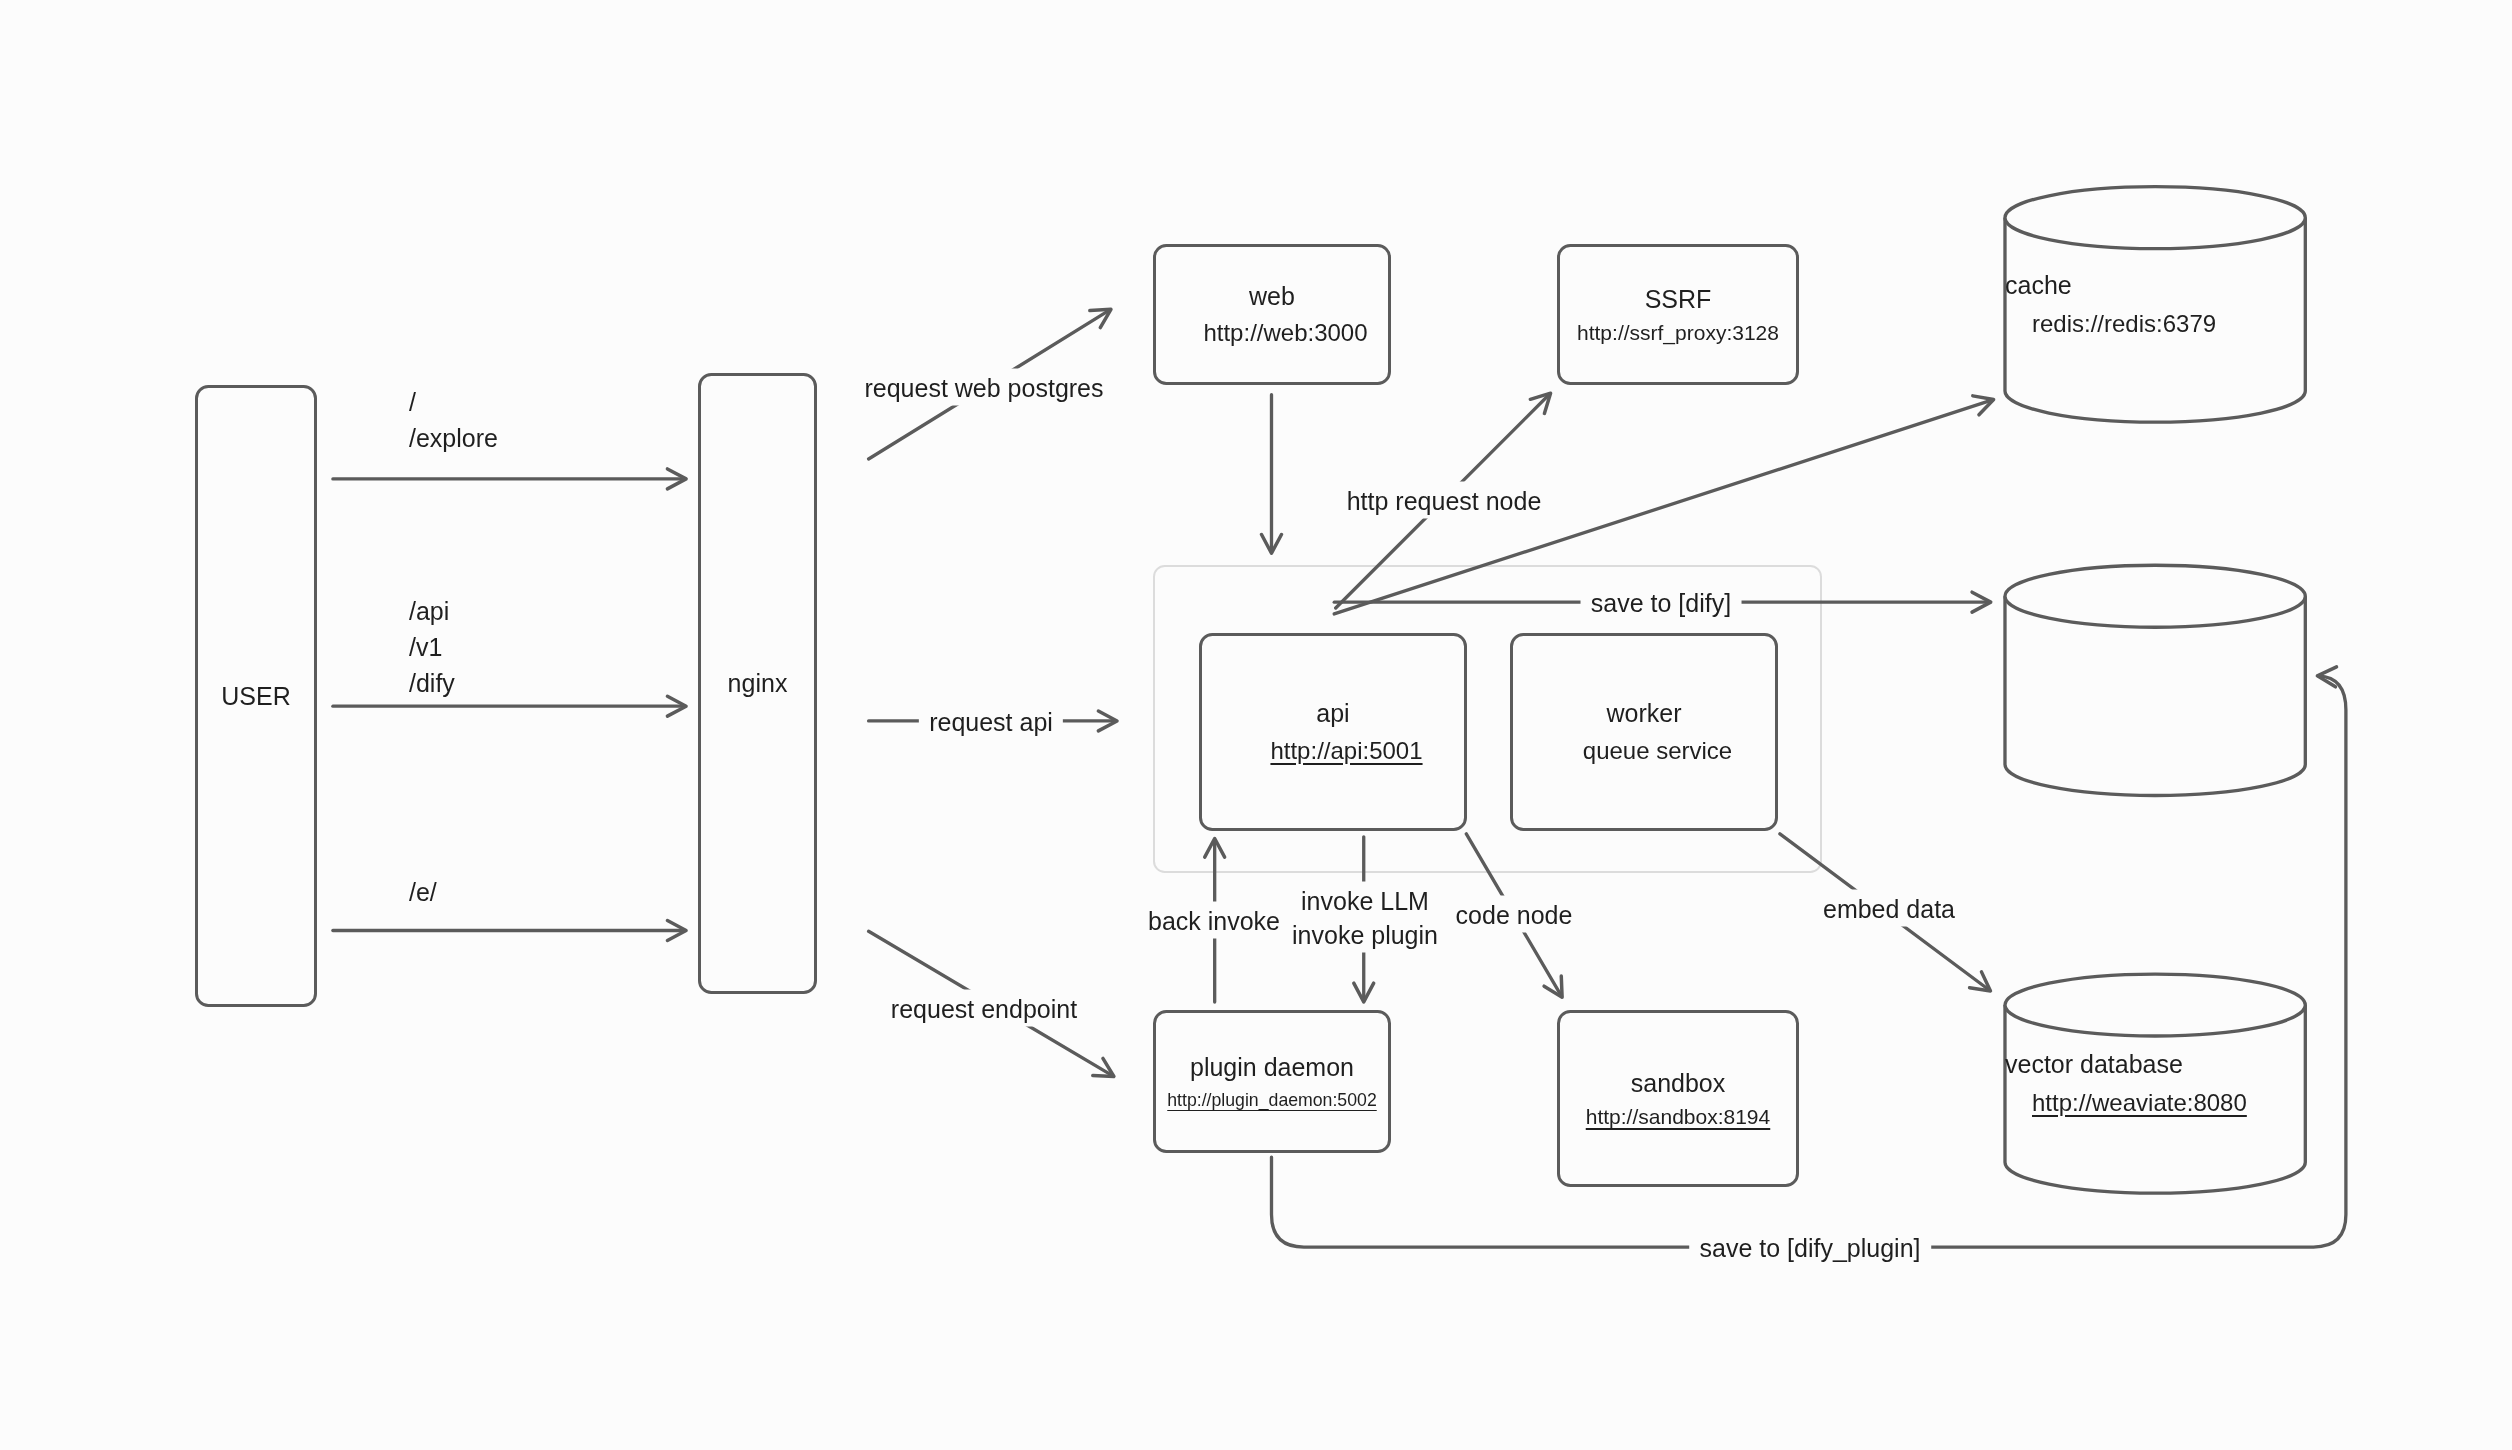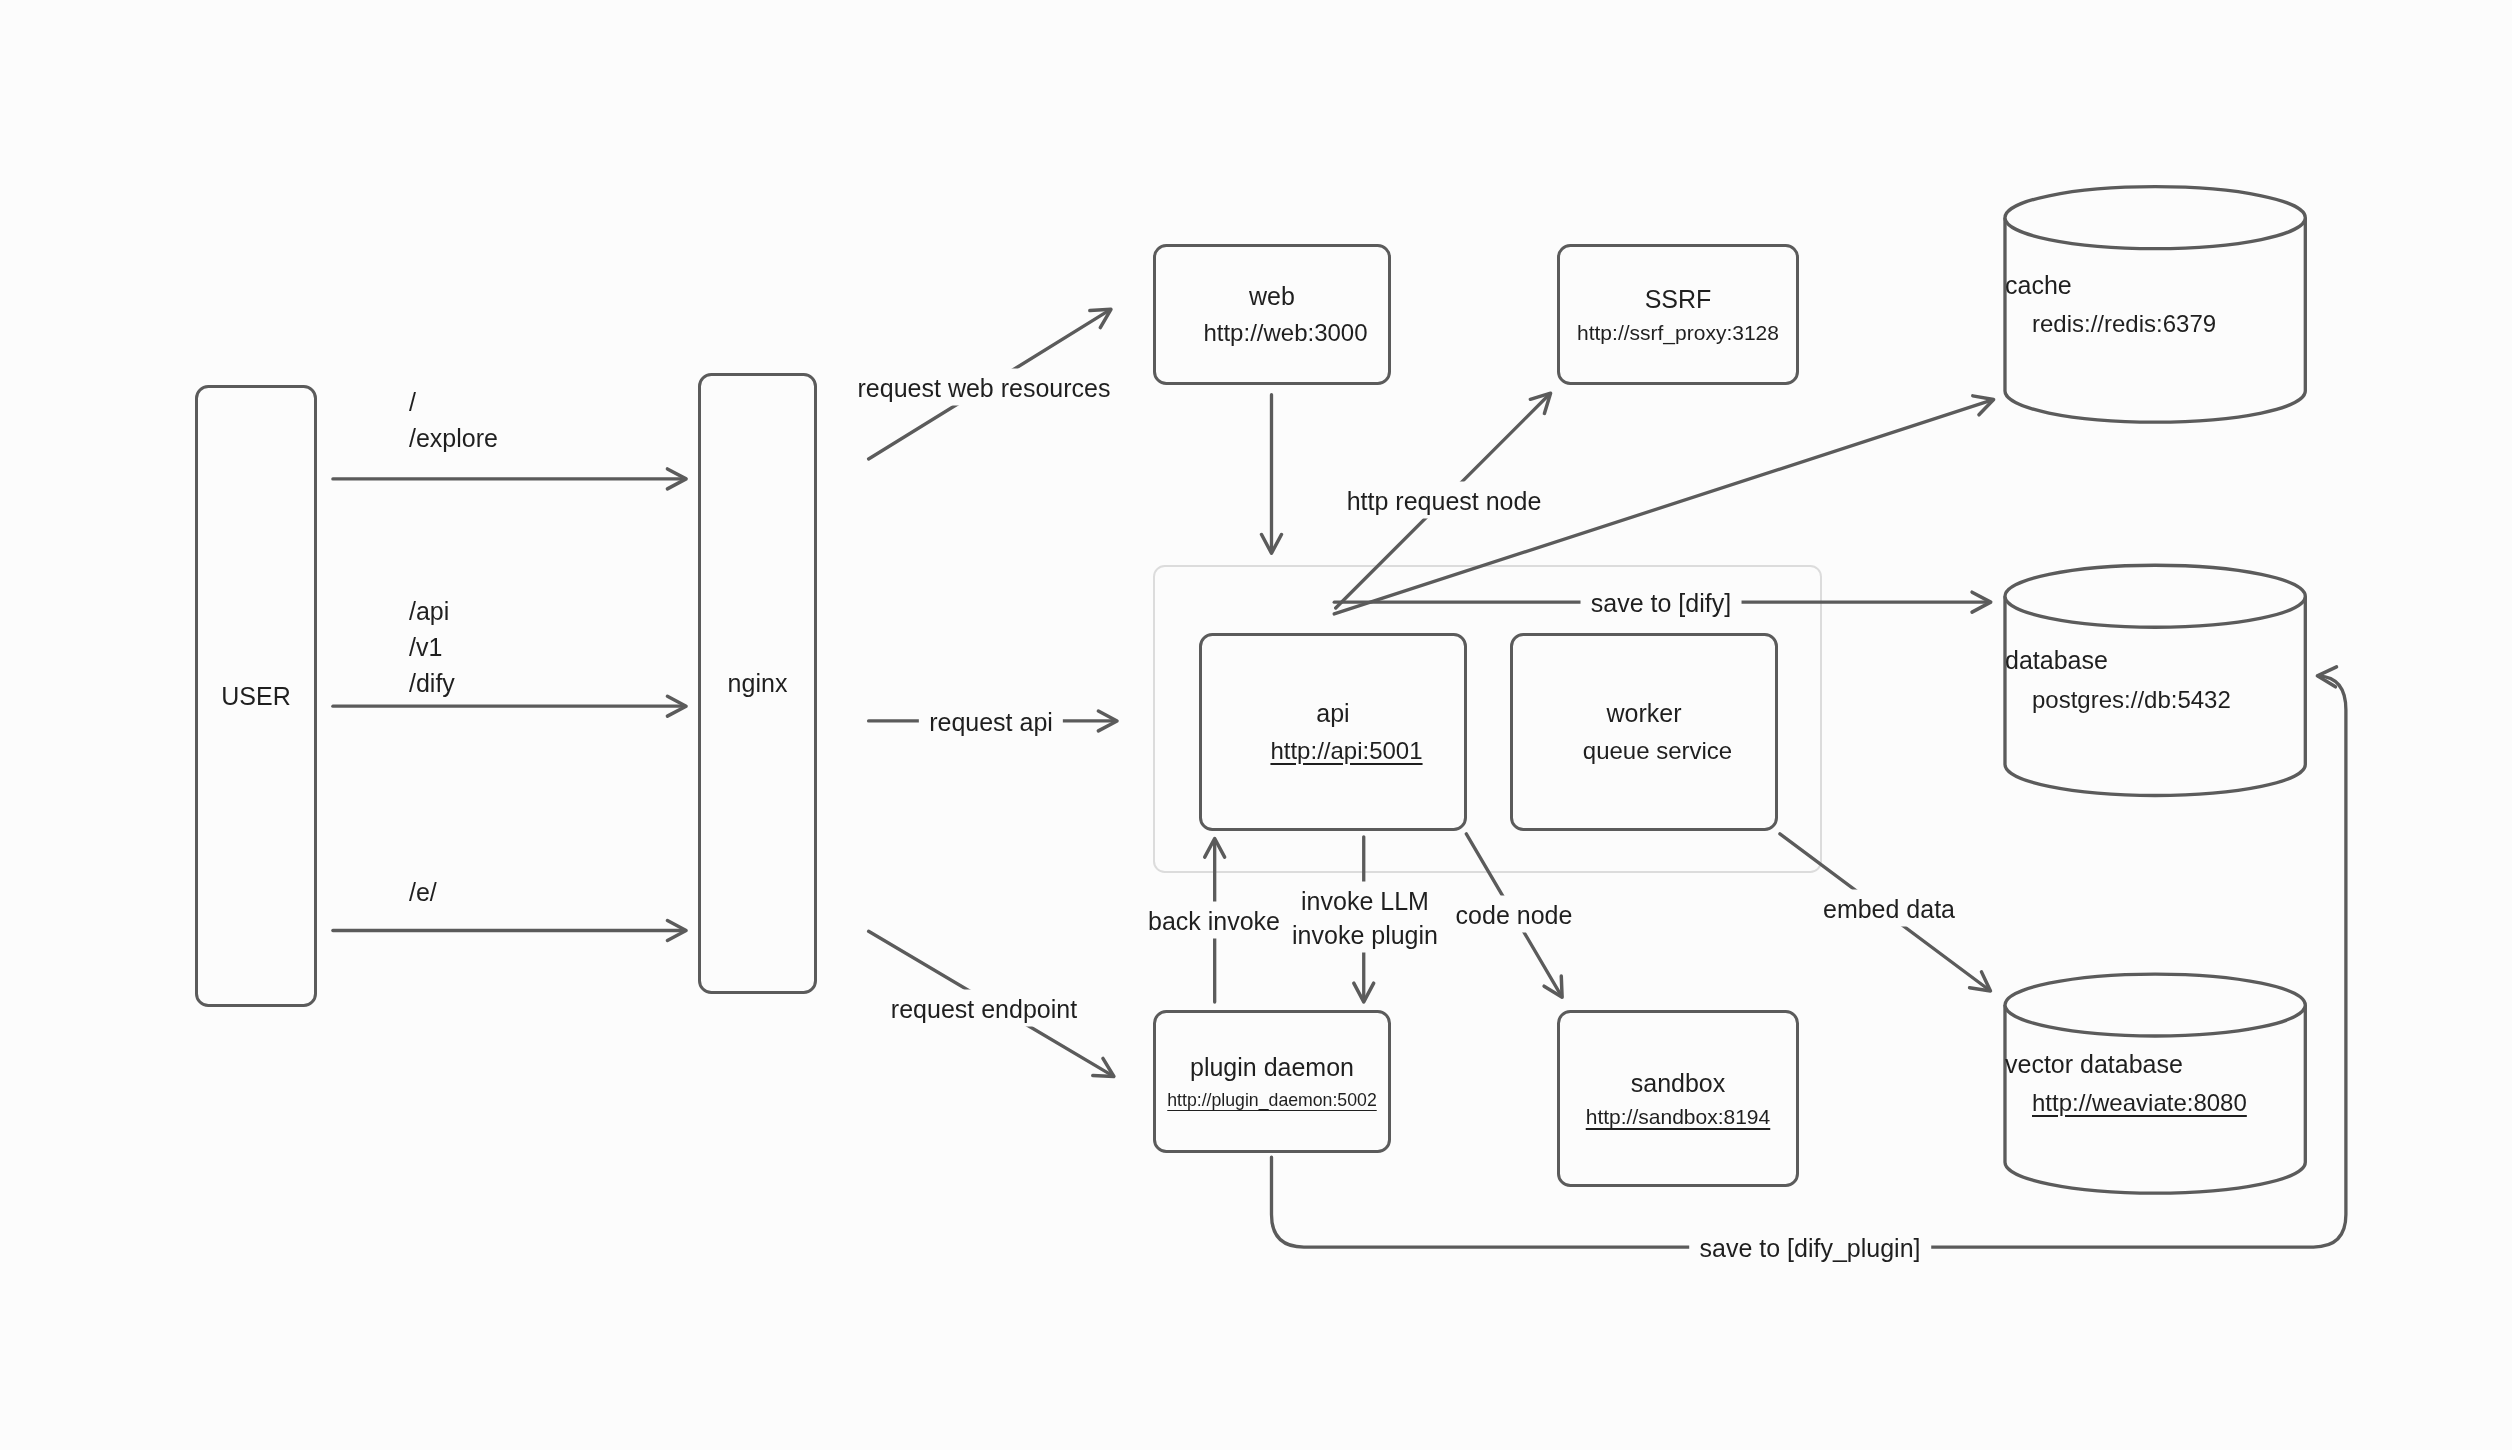--- a/index.html
+++ b/index.html
@@ -120,44 +120,40 @@
   <div class="box" style="left:1557px; top:1010px; width:242px; height:177px;">
     <div class="t">sandbox</div>
     <div class="small u">http://sandbox:8194</div>
   </div>
 
   <div class="cylzone" style="left:2005px; top:187px; width:300px; height:235px;">
     <div class="t">cache</div>
     <div class="s">redis://redis:6379</div>
   </div>
 
-  <div class="cylzone" style="left:2005px; top:565px; width:300px; height:230px;">
-    <div class="t">database</div>
-    <div class="s">postgres://db:5432</div>
-  </div>
 
   <div class="cylzone" style="left:2005px; top:974px; width:300px; height:219px;">
     <div class="t">vector database</div>
     <div class="s u">http://weaviate:8080</div>
   </div>
 
   <div class="route" style="left:409px; top:384px;">
     <div>/</div>
     <div>/explore</div>
   </div>
   <div class="route" style="left:409px; top:593px;">
     <div>/api</div>
     <div>/v1</div>
     <div>/dify</div>
   </div>
   <div class="route" style="left:409px; top:874px;">
     <div>/e/</div>
   </div>
 
-  <div class="elabel" style="left:984px; top:387px;">request web resources</div>
+  <div class="elabel" style="left:984px; top:387px;">request web postgres</div>
   <div class="elabel" style="left:991px; top:721px;">request api</div>
   <div class="elabel" style="left:984px; top:1008px;">request endpoint</div>
   <div class="elabel" style="left:1444px; top:500px;">http request node</div>
   <div class="elabel" style="left:1661px; top:602px;">save to [dify]</div>
   <div class="elabel" style="left:1214px; top:920px;">back invoke</div>
   <div class="elabel" style="left:1365px; top:917px;">
     <div>invoke LLM</div>
     <div>invoke plugin</div>
   </div>
   <div class="elabel" style="left:1514px; top:914px;">code node</div>

